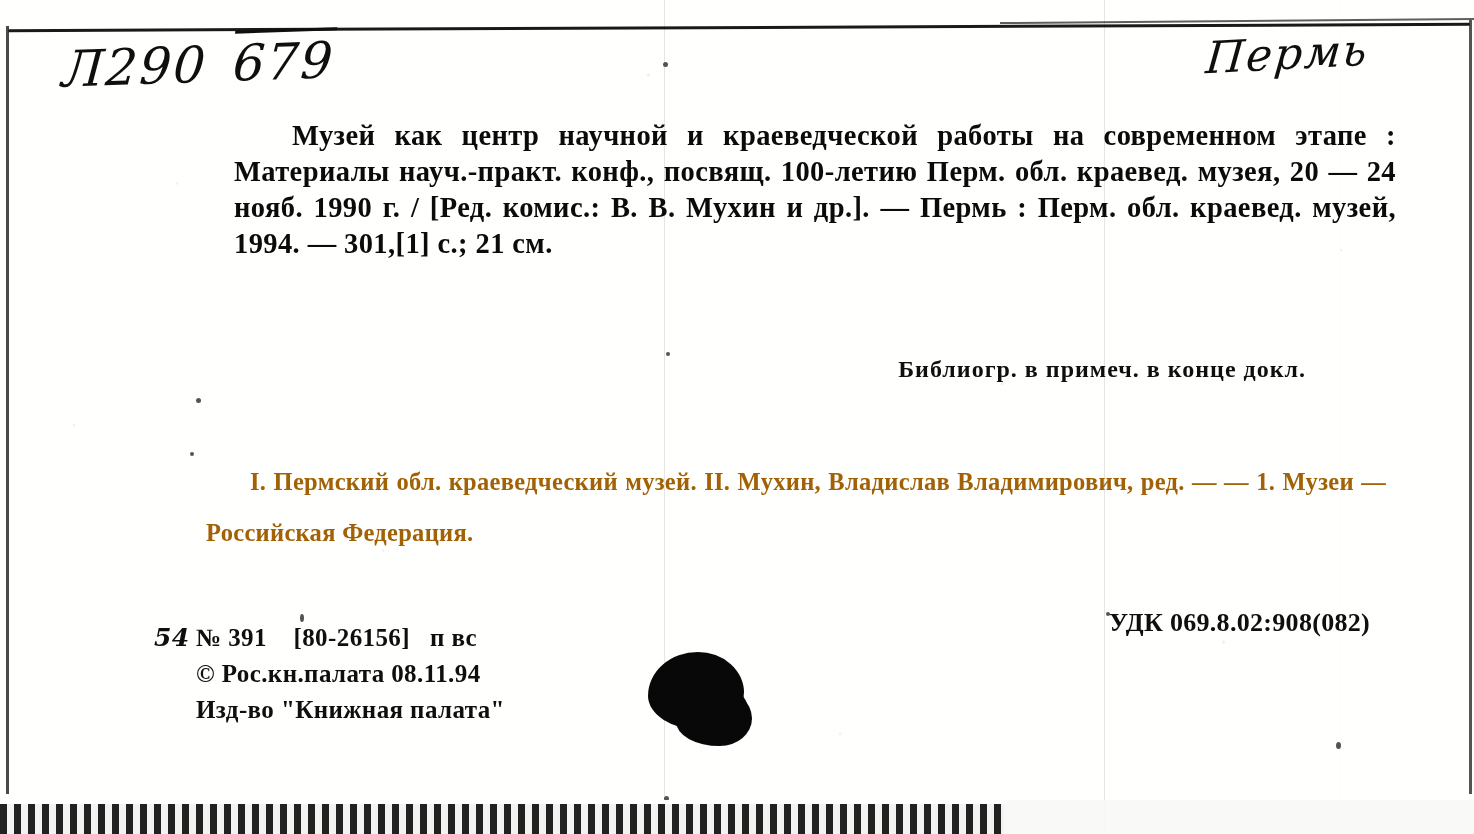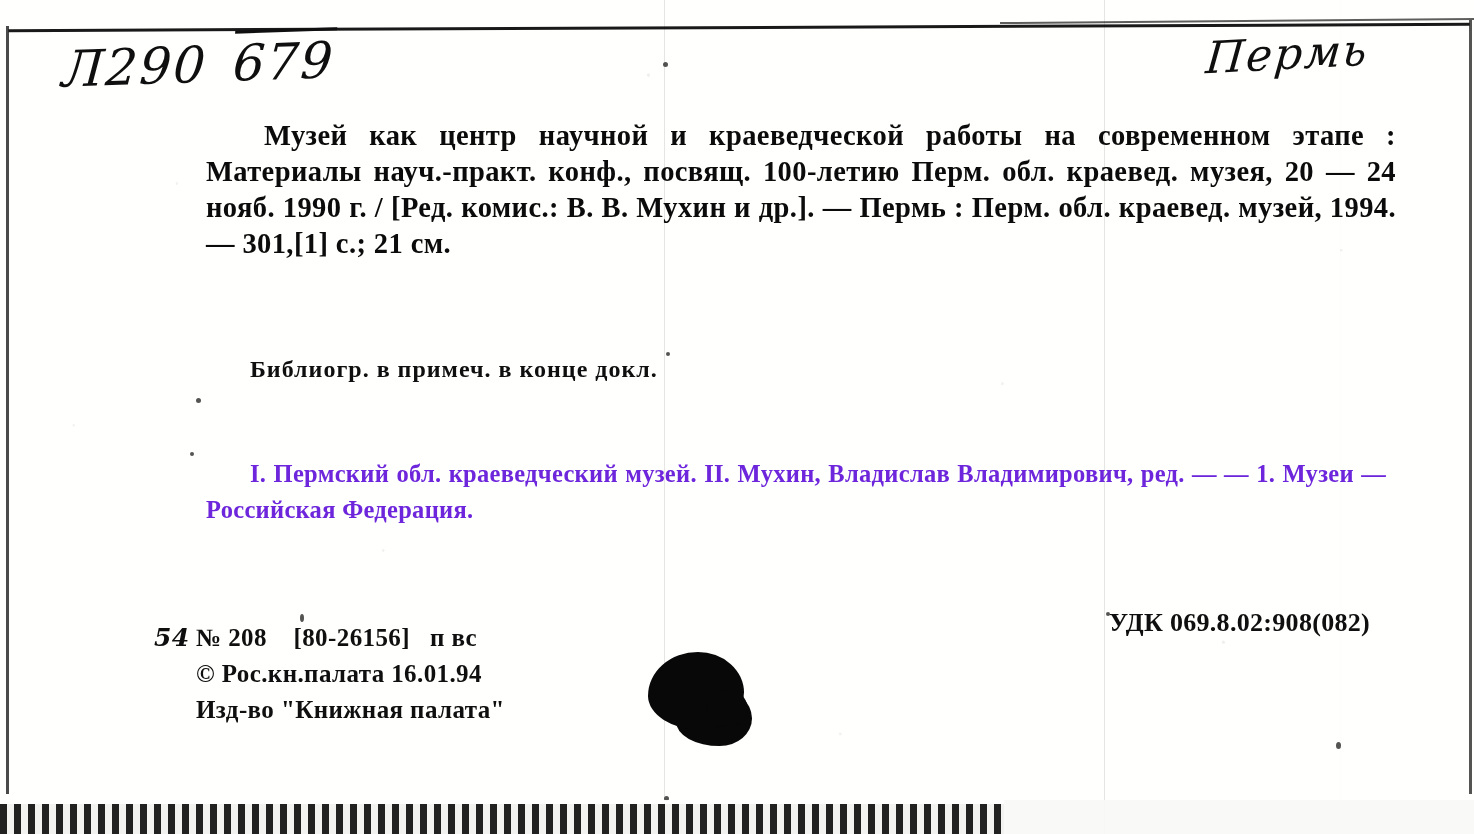--- a/index.html
+++ b/index.html
@@ -138,43 +138,45 @@
     width: 1190px;
     font-size: 28.5px;
     line-height: 36px;
     color: #0d0d0d;
     font-weight: 700;
     letter-spacing: 0.4px;
     text-align: justify;
   }
   .body-text .para1 {
     text-indent: 58px;
+    margin-left: 28px;
   }
   .notes {
     position: absolute;
     left: 206px;
     top: 352px;
     width: 1100px;
     font-size: 24px;
     line-height: 35px;
     color: #111;
     font-weight: 700;
     letter-spacing: 1px;
   }
   .notes .l {
     text-indent: 44px;
+    text-align: right;
   }
   .headings {
     position: absolute;
     left: 206px;
     top: 456px;
     width: 1180px;
     font-size: 24.5px;
-    line-height: 36px;
-    color: #6d28d9;
+    line-height: 51px;
+    color: #a16207;
     font-weight: 700;
     letter-spacing: .3px;
     text-align: justify;
   }
   .headings .h1 {
     text-indent: 44px;
   }
 
   
   .footer-left {
@@ -275,28 +277,28 @@
     <div class="l">Библиогр. в примеч. в конце докл.</div>
   </div>
 
   <div class="headings">
     <div class="h1">I. Пермский обл. краеведческий музей. II. Мухин, Владислав Владимирович, ред. — — 1. Музеи — Российская Федерация.</div>
   </div>
 
   <div class="footer-left">
     <div class="row">
       <span class="marker">54</span>
-      <span>№ 208</span>
+      <span>№ 391</span>
       &nbsp;&nbsp;
       <span>[80-26156]</span>
       &nbsp;
       <span>п вс</span>
     </div>
     <div class="row">
-      <span>© Рос.кн.палата 16.01.94</span>
+      <span>© Рос.кн.палата 08.11.94</span>
     </div>
     <div class="row">
       <span>Изд-во "Книжная палата"</span>
     </div>
   </div>
 
   <div class="blot"></div>
 
   <div class="udk">УДК 069.8.02:908(082)</div>
 

